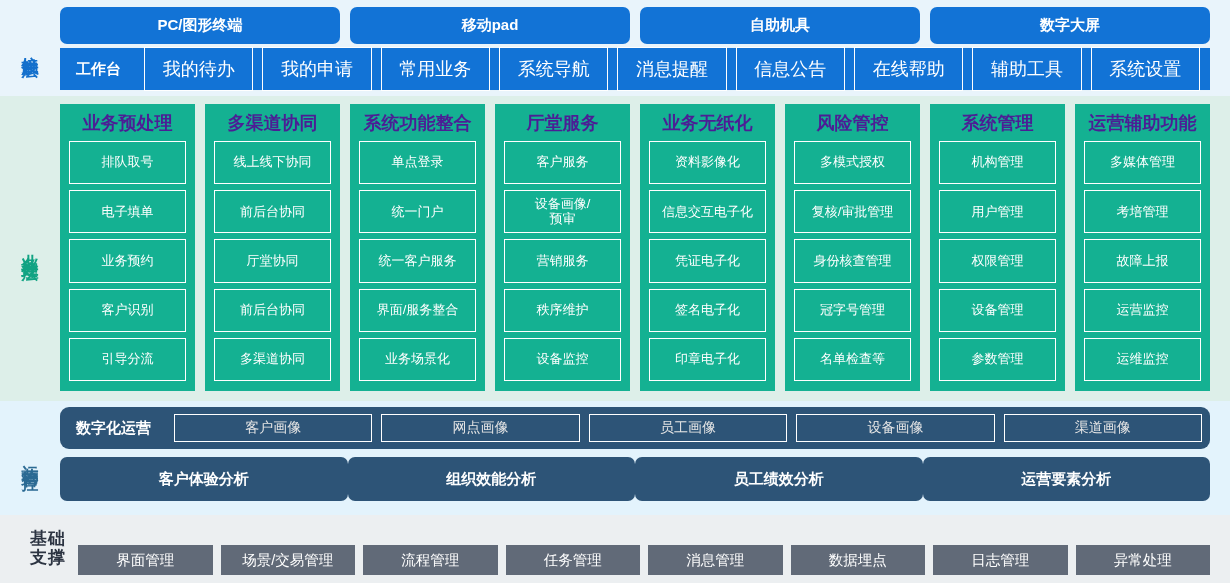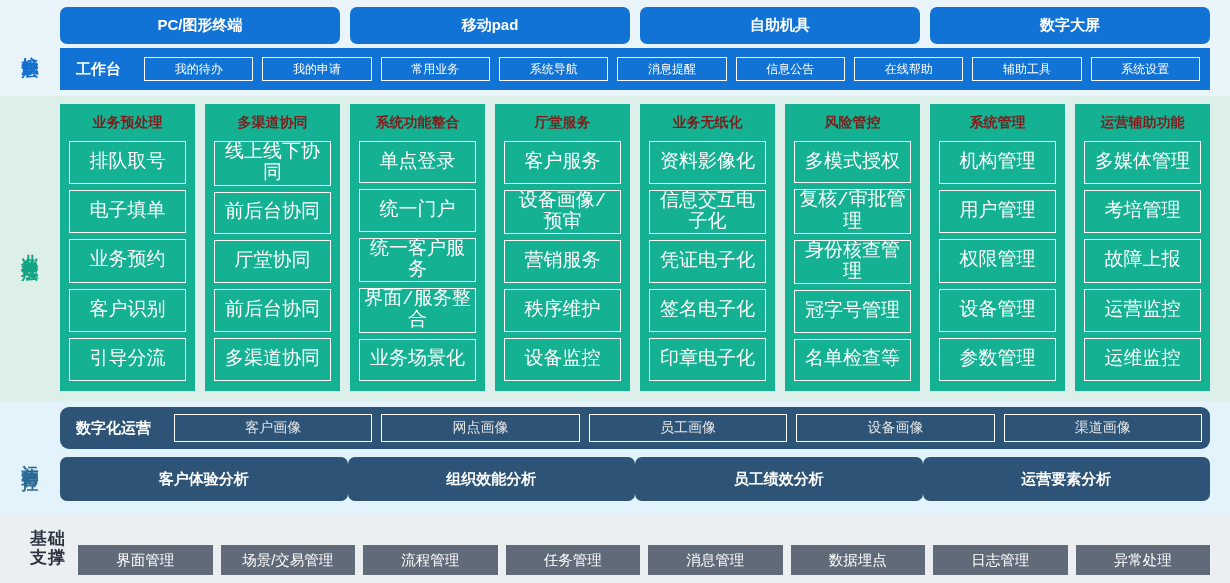--- a/index.html
+++ b/index.html
@@ -45,52 +45,51 @@
     gap: 9px;
     padding: 0 10px;
   }
   .contact-bar .wk {
     color:#fff; font-weight: bold; font-size: 15px;
     padding: 0 14px 0 6px; white-space: nowrap;
   }
   .contact-bar .pill {
     flex: 1 1 0;
     border: 1px solid #ffffff;
-    color: #fff; font-size: 12px;
-    height: 24px; display: flex; align-items: center; justify-content: center;
+    color: #fff; font-size: 18px;
+    height: 44px; display: flex; align-items: center; justify-content: center;
     white-space: nowrap;
   }
 
   
   #band-biz { background: #ddefe9; flex: 1 1 auto; padding: 8px 0 10px 0; }
   #band-biz .band-label { color: #11a383; }
   .biz-cols { display: flex; gap: 10px; padding-right: 20px; height: 100%; }
   .biz-col {
     flex: 1 1 0;
     background: #14b192;
     display: flex; flex-direction: column;
     align-items: center;
     padding: 7px 9px 10px 9px;
     gap: 6px;
   }
   .biz-col-title {
-    color:#7f1d1d; font-weight: bold; font-size: 14px;
+    color:#4c1d95; font-weight: bold; font-size: 18px;
     height: 24px; display:flex; align-items:center; justify-content:center;
     white-space: nowrap;
   }
   .biz-items { display:flex; flex-direction: column; gap: 6px; width:100%; flex:1 1 auto; }
   .biz-item {
     border: 1px solid #ffffff;
-    color: #fff; font-size: 19px;
+    color: #fff; font-size: 13px;
     flex: 1 1 0;
     display: flex; align-items: center; justify-content: center;
     text-align: center; line-height: 1.12;
     white-space: pre-line;
     padding: 0 2px;
-    font-family: Liberation Mono, monospace;
   }
 
   
   #band-ops { background: #e3f3fc; height: 114px; padding: 6px 0 8px 0; }
   #band-ops .band-label { color: #2b6a93; }
   .ops-row1 {
     margin-right: 20px;
     background: #2d5477;
     height: 42px;
     display: flex; align-items: center; gap: 9px; padding: 0 8px; border-radius: 9px;

